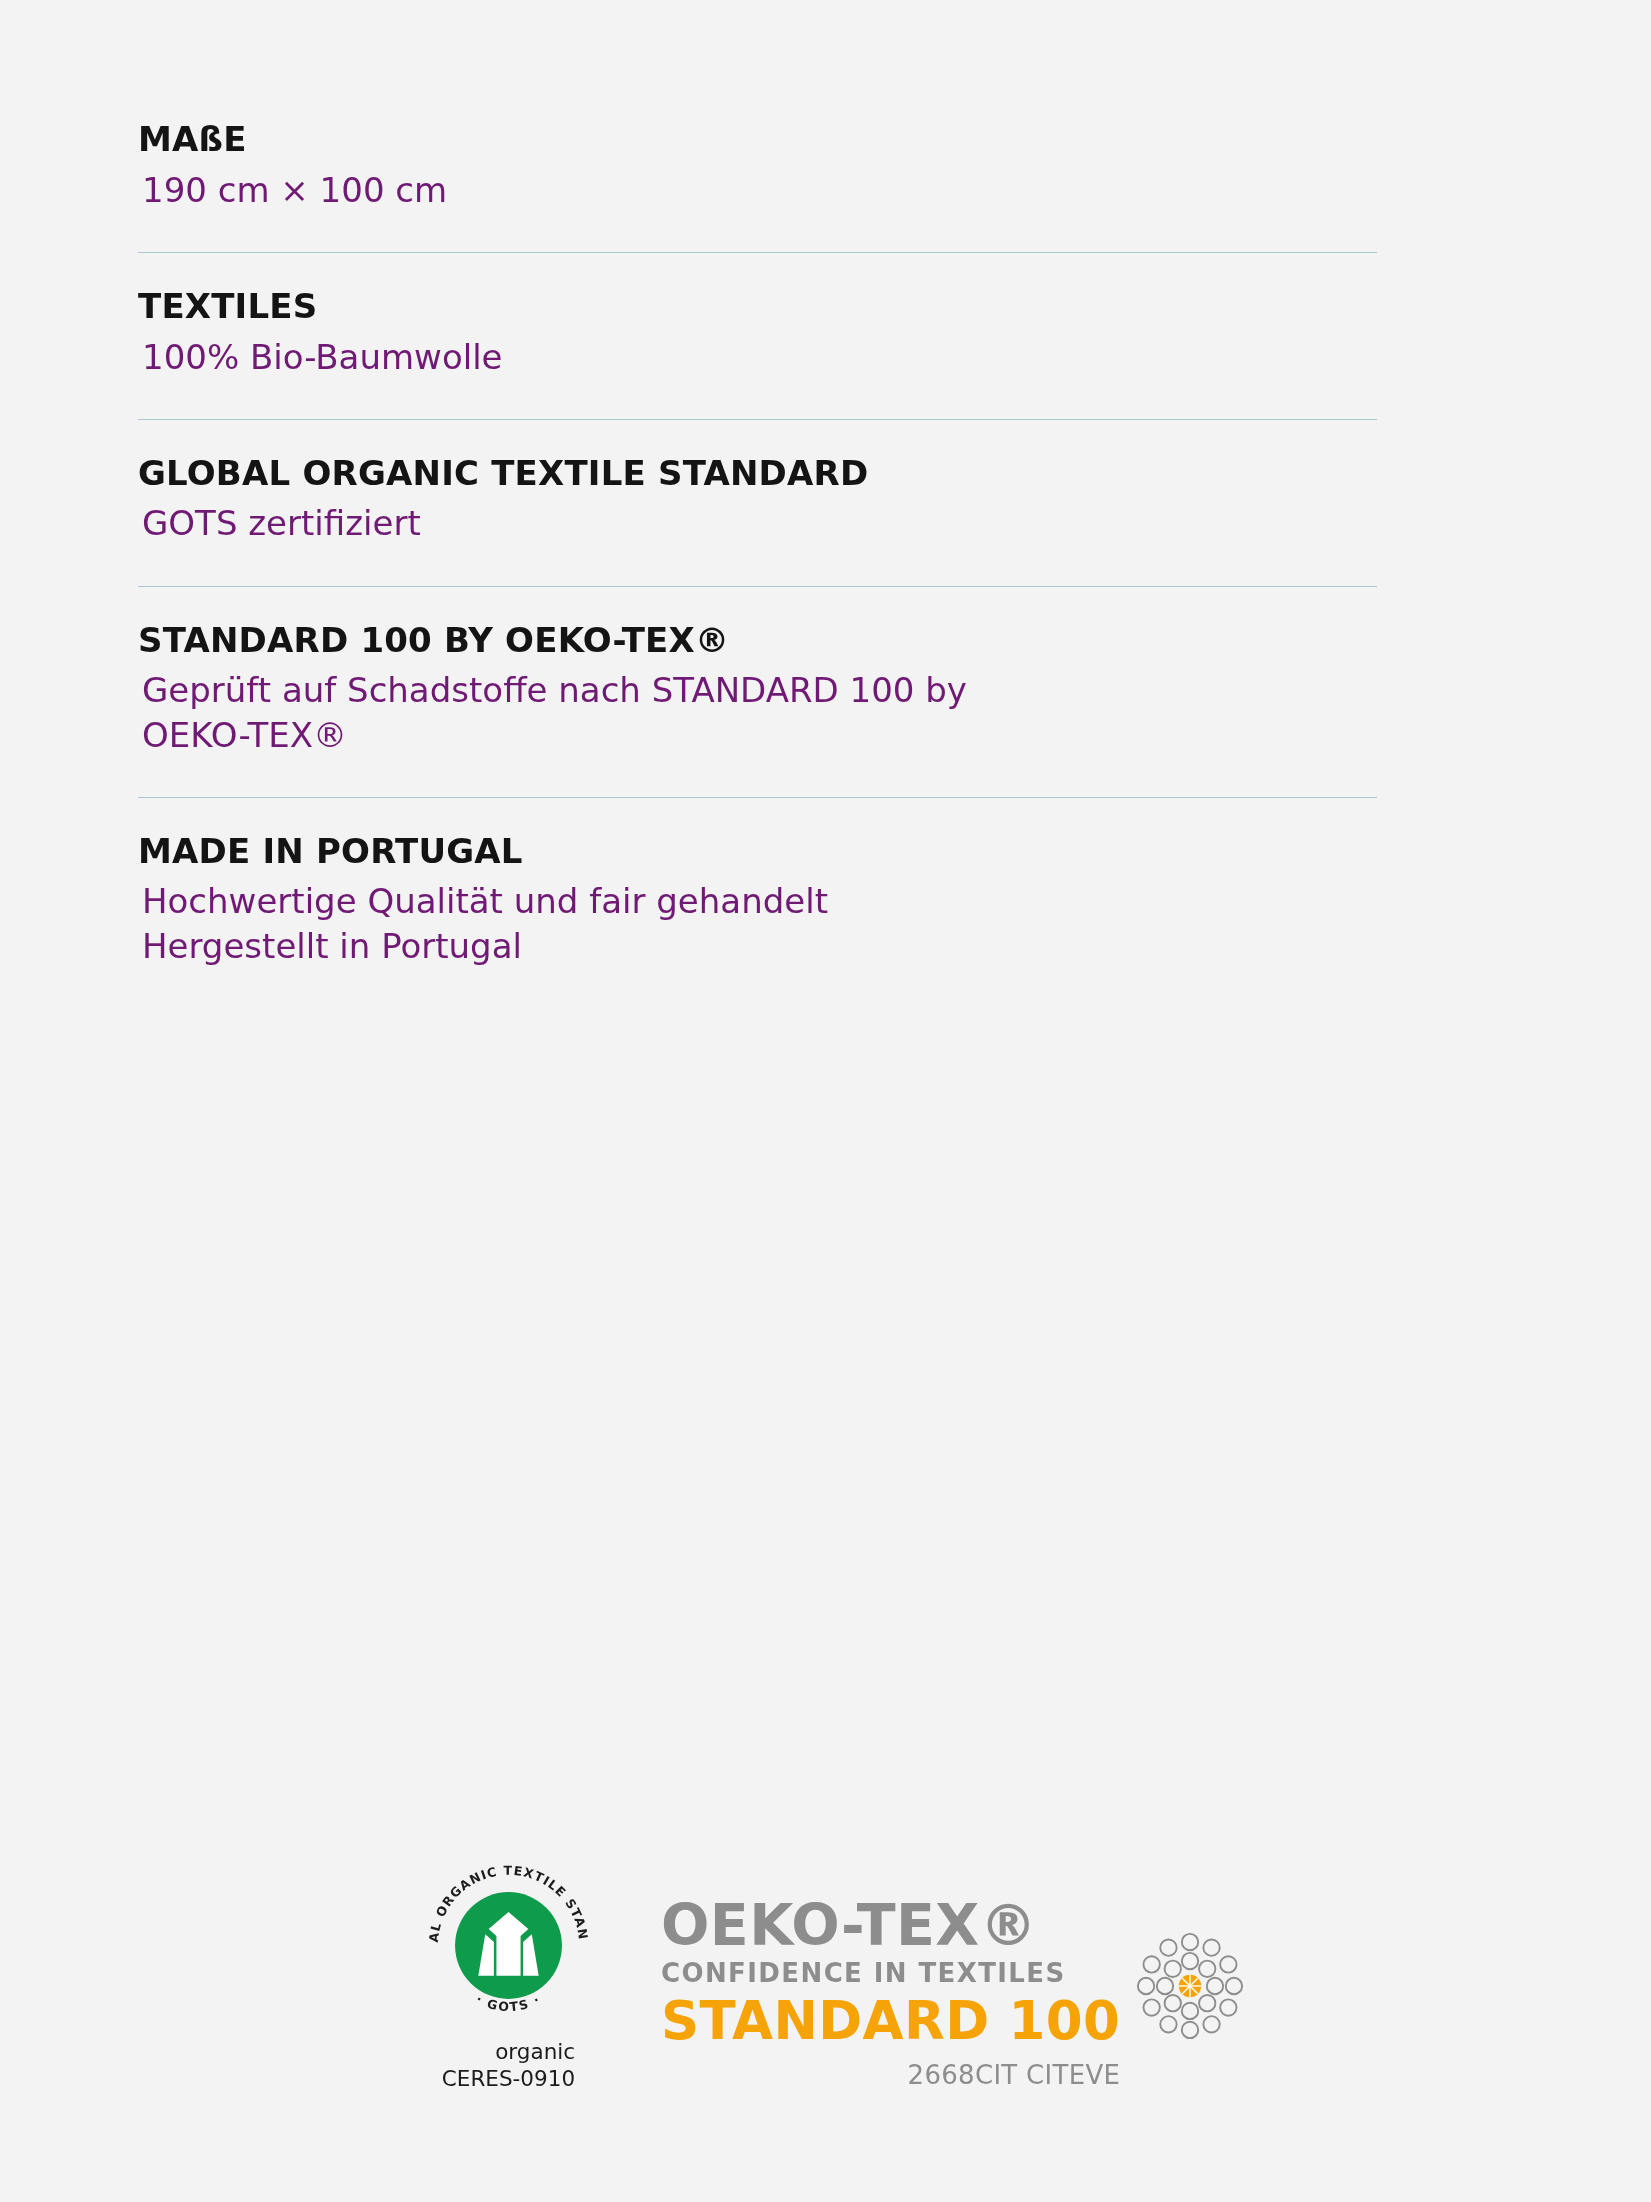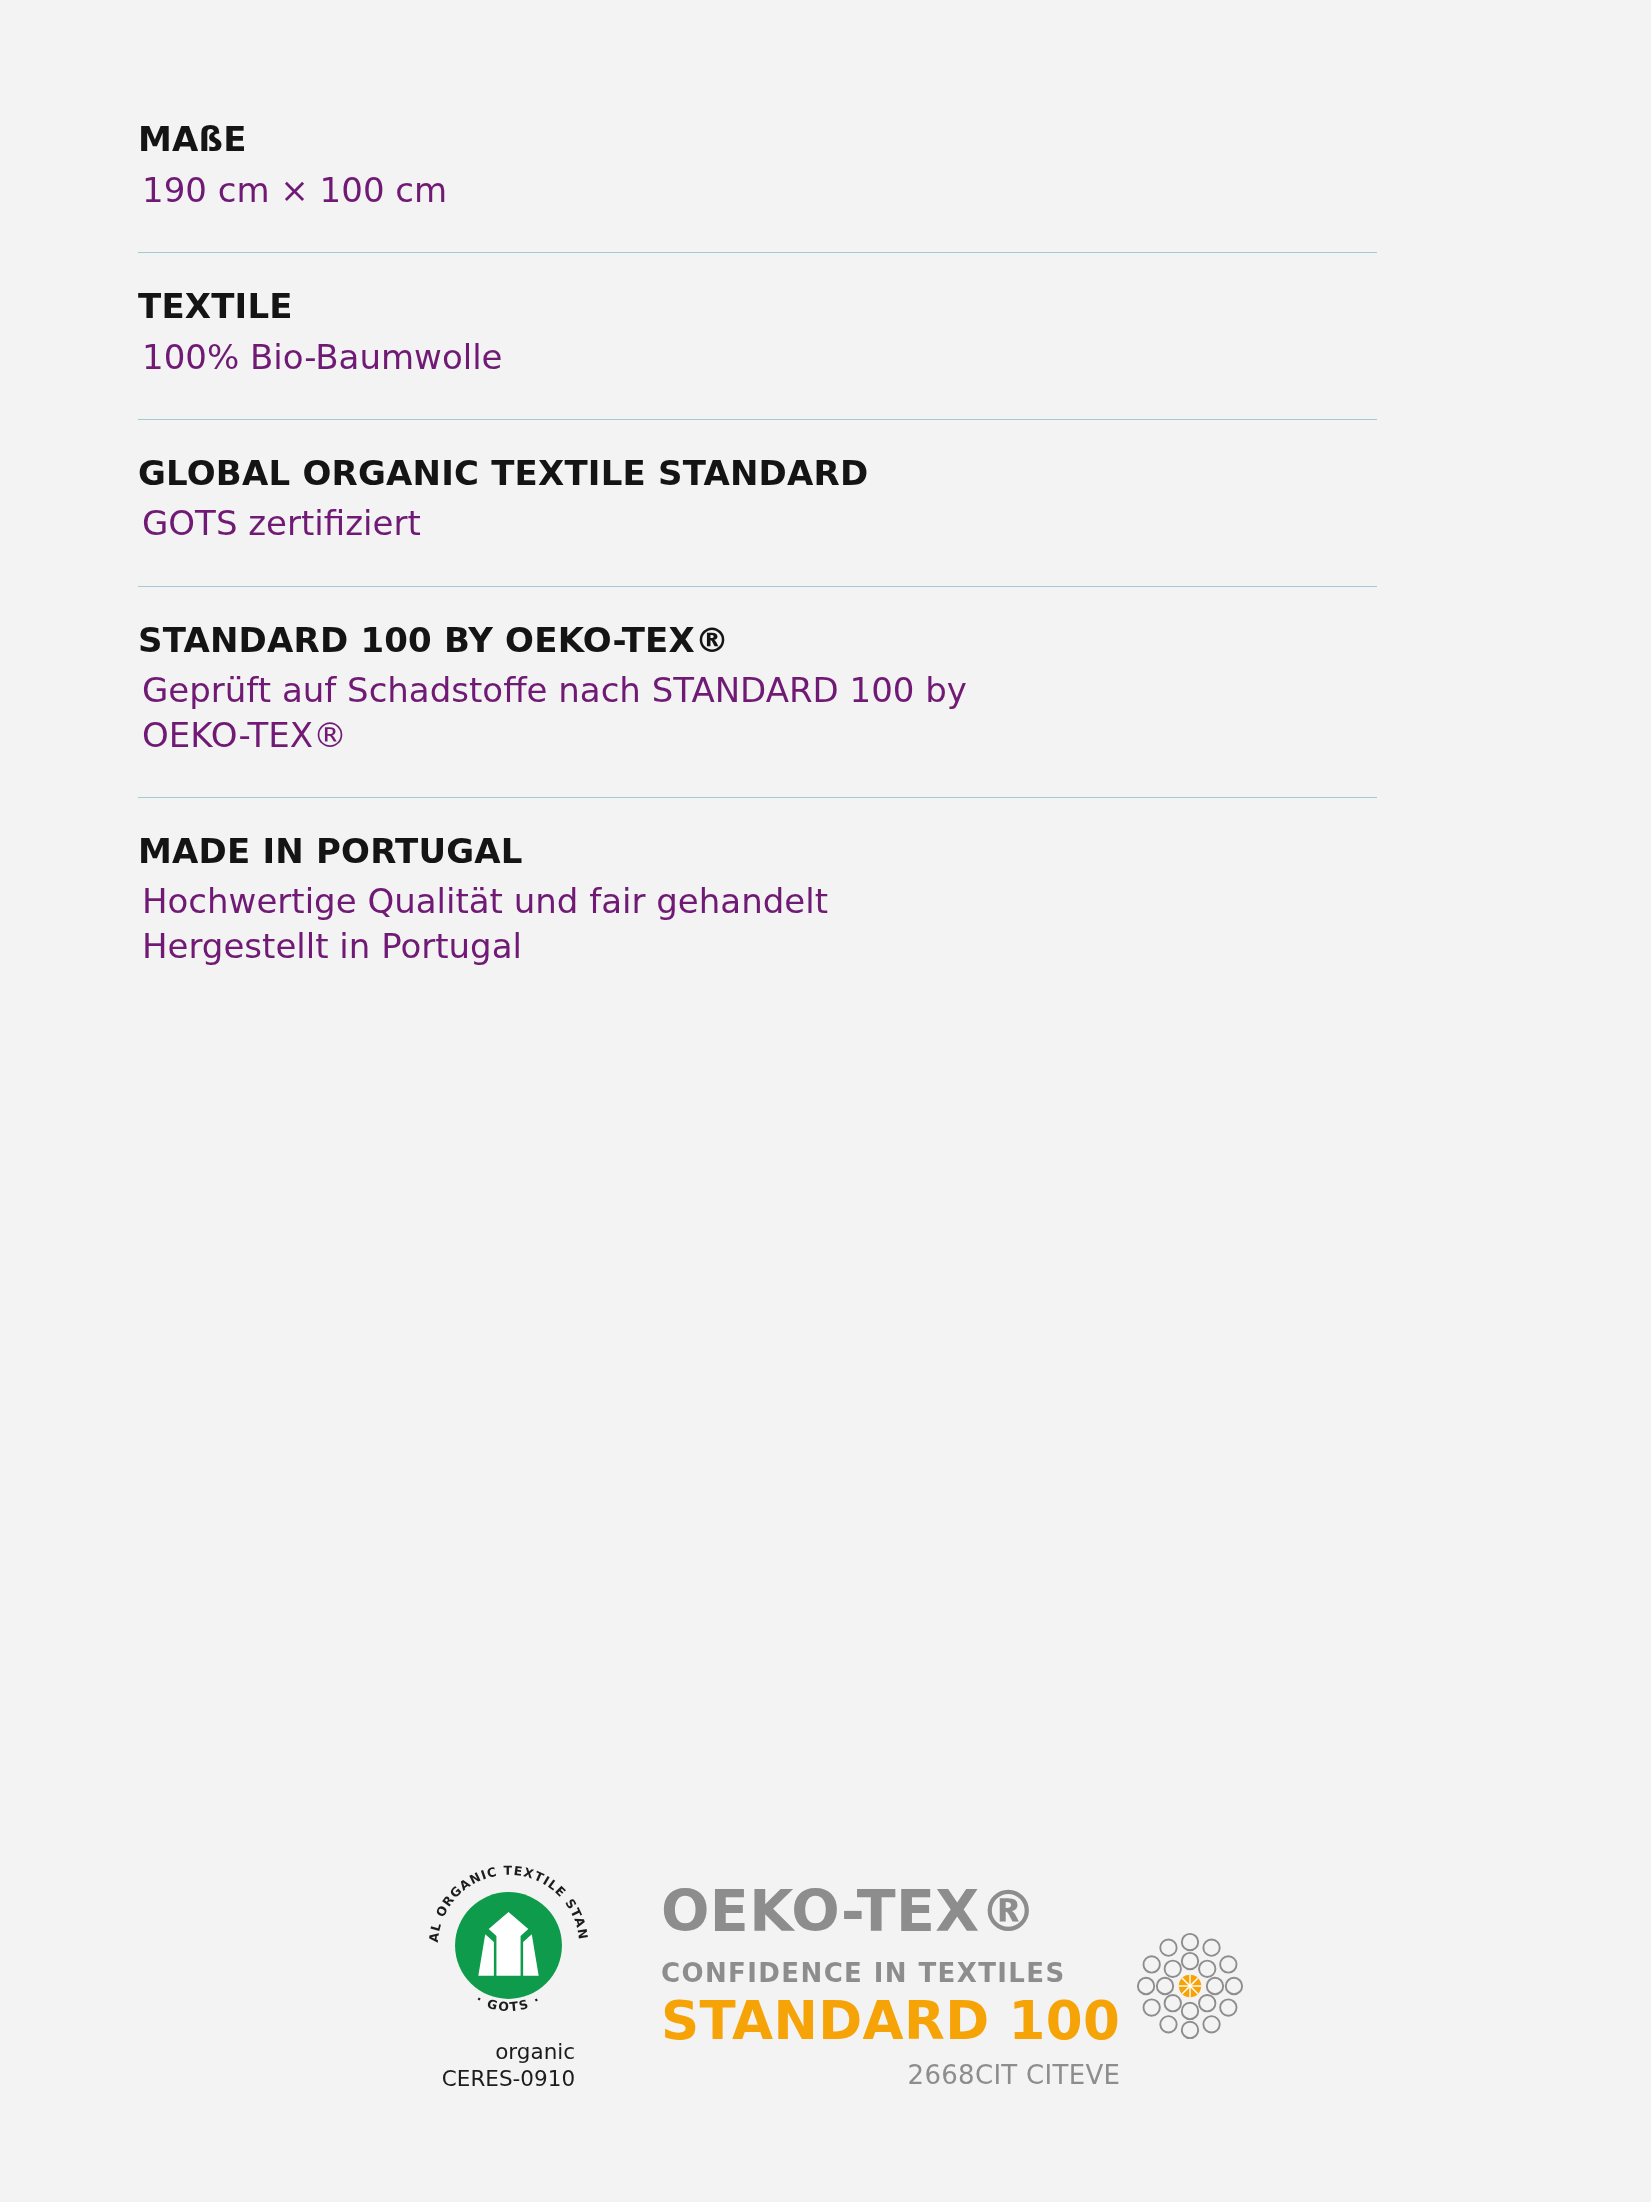--- a/index.html
+++ b/index.html
@@ -112,21 +112,21 @@
     letter-spacing: 0.4px;
     line-height: 1.02;
     white-space: nowrap;
   }
   .oeko-tagline {
     font-size: 26px;
     font-weight: 600;
     color: #8d8d8d;
     letter-spacing: 1.4px;
     line-height: 1.3;
-    margin-top: 17px;
+    margin-top: 3px;
     white-space: nowrap;
   }
   .oeko-standard {
     font-size: 53px;
     font-weight: 700;
     color: #f5a306;
     letter-spacing: 0.4px;
     line-height: 1.08;
     margin-top: 1.7px;
     white-space: nowrap;
@@ -153,21 +153,21 @@
   <div class="spec-list">
 
     <div class="spec-block">
       <h2 class="spec-title">MAßE</h2>
       <p class="spec-value">
         <span class="line">190 cm × 100 cm</span>
       </p>
     </div>
 
     <div class="spec-block">
-      <h2 class="spec-title">TEXTILE</h2>
+      <h2 class="spec-title">TEXTILES</h2>
       <p class="spec-value">
         <span class="line">100% Bio-Baumwolle</span>
       </p>
     </div>
 
     <div class="spec-block">
       <h2 class="spec-title">GLOBAL ORGANIC TEXTILE STANDARD</h2>
       <p class="spec-value">
         <span class="line">GOTS zertifiziert</span>
       </p>

